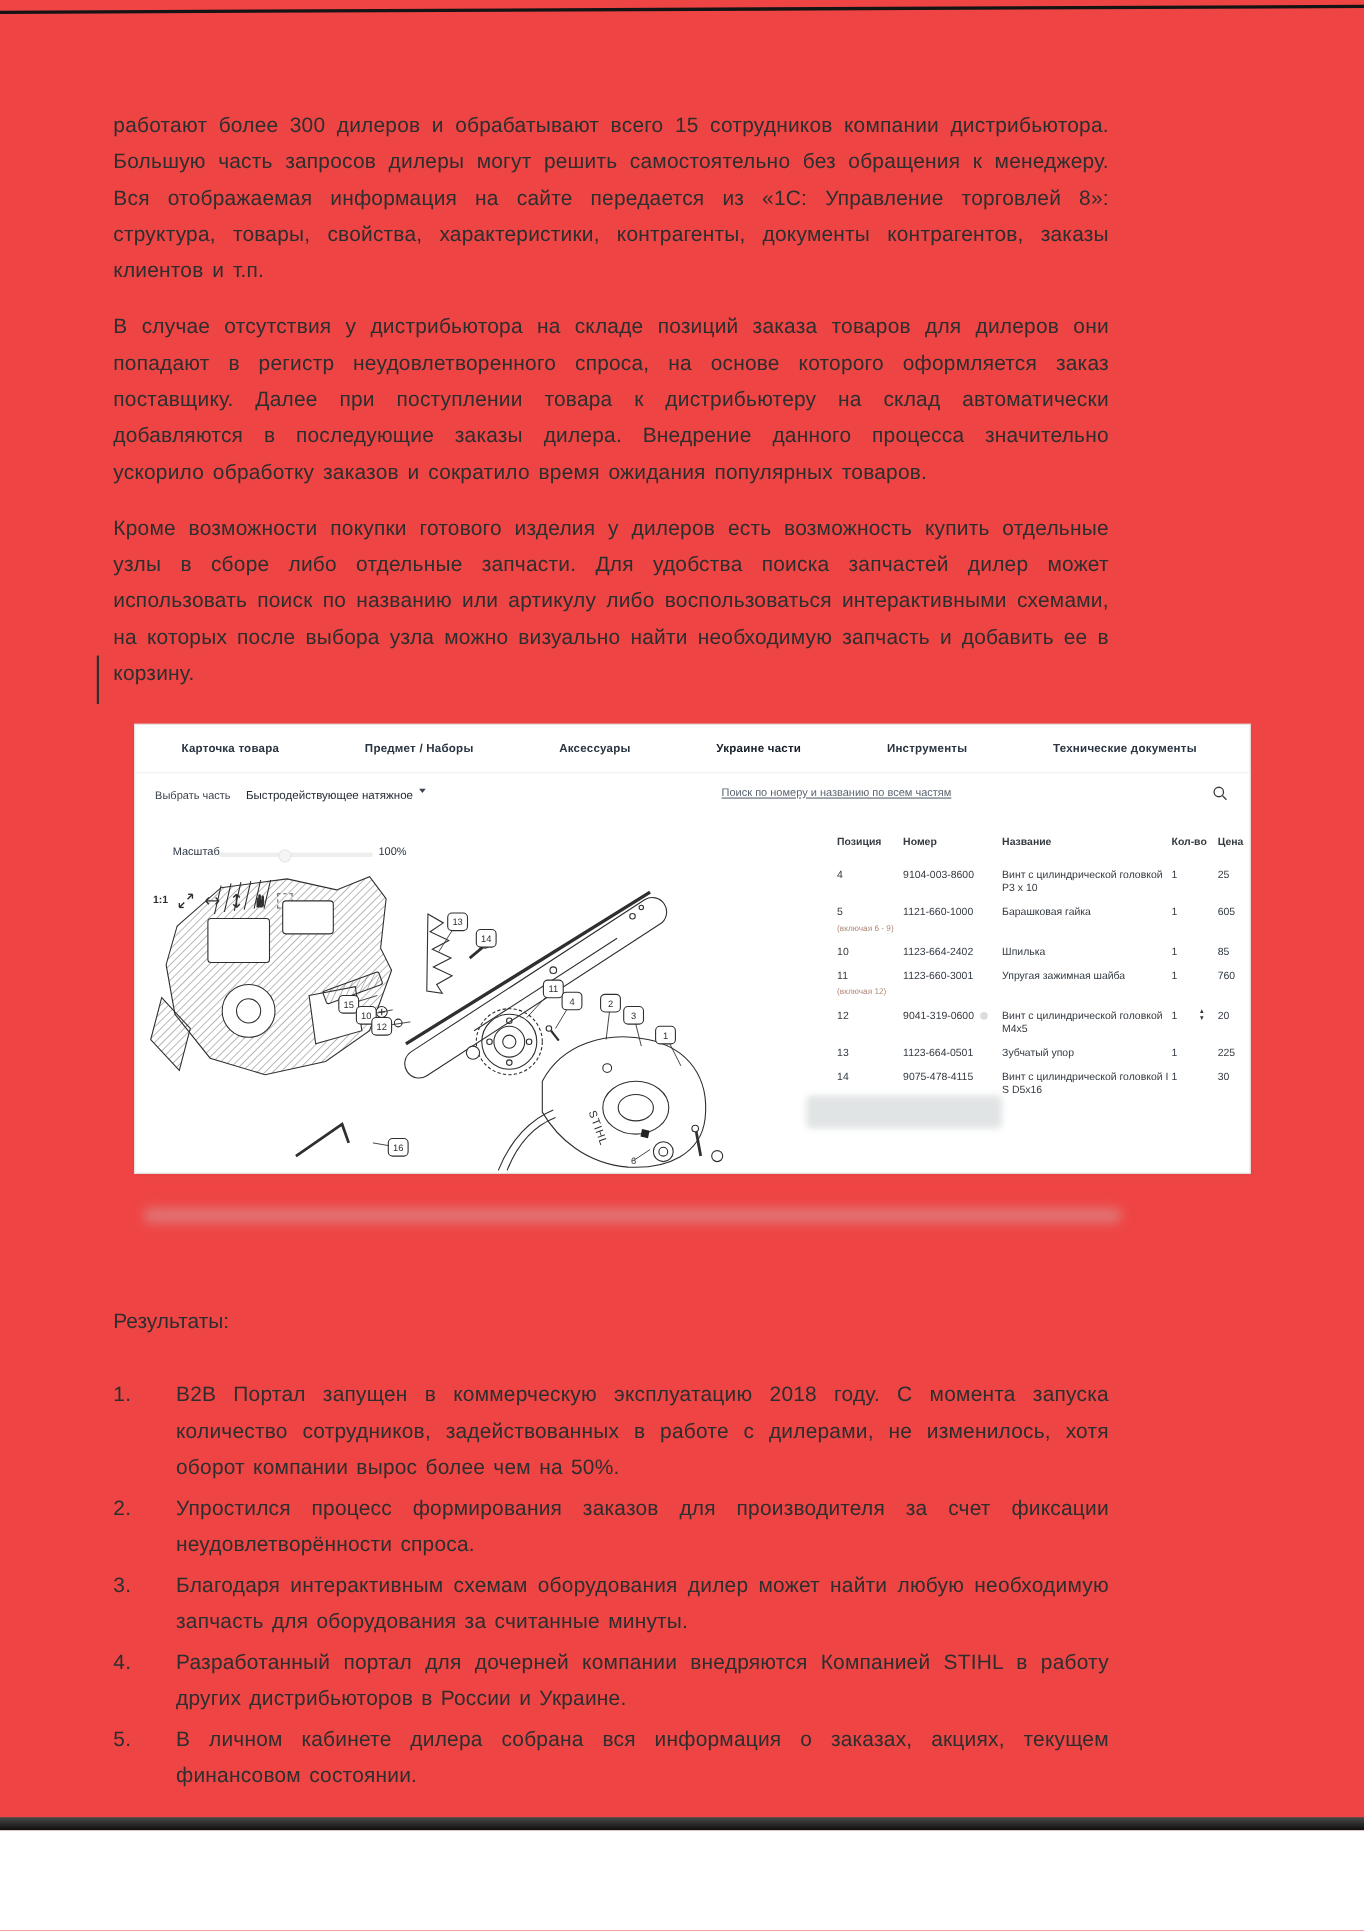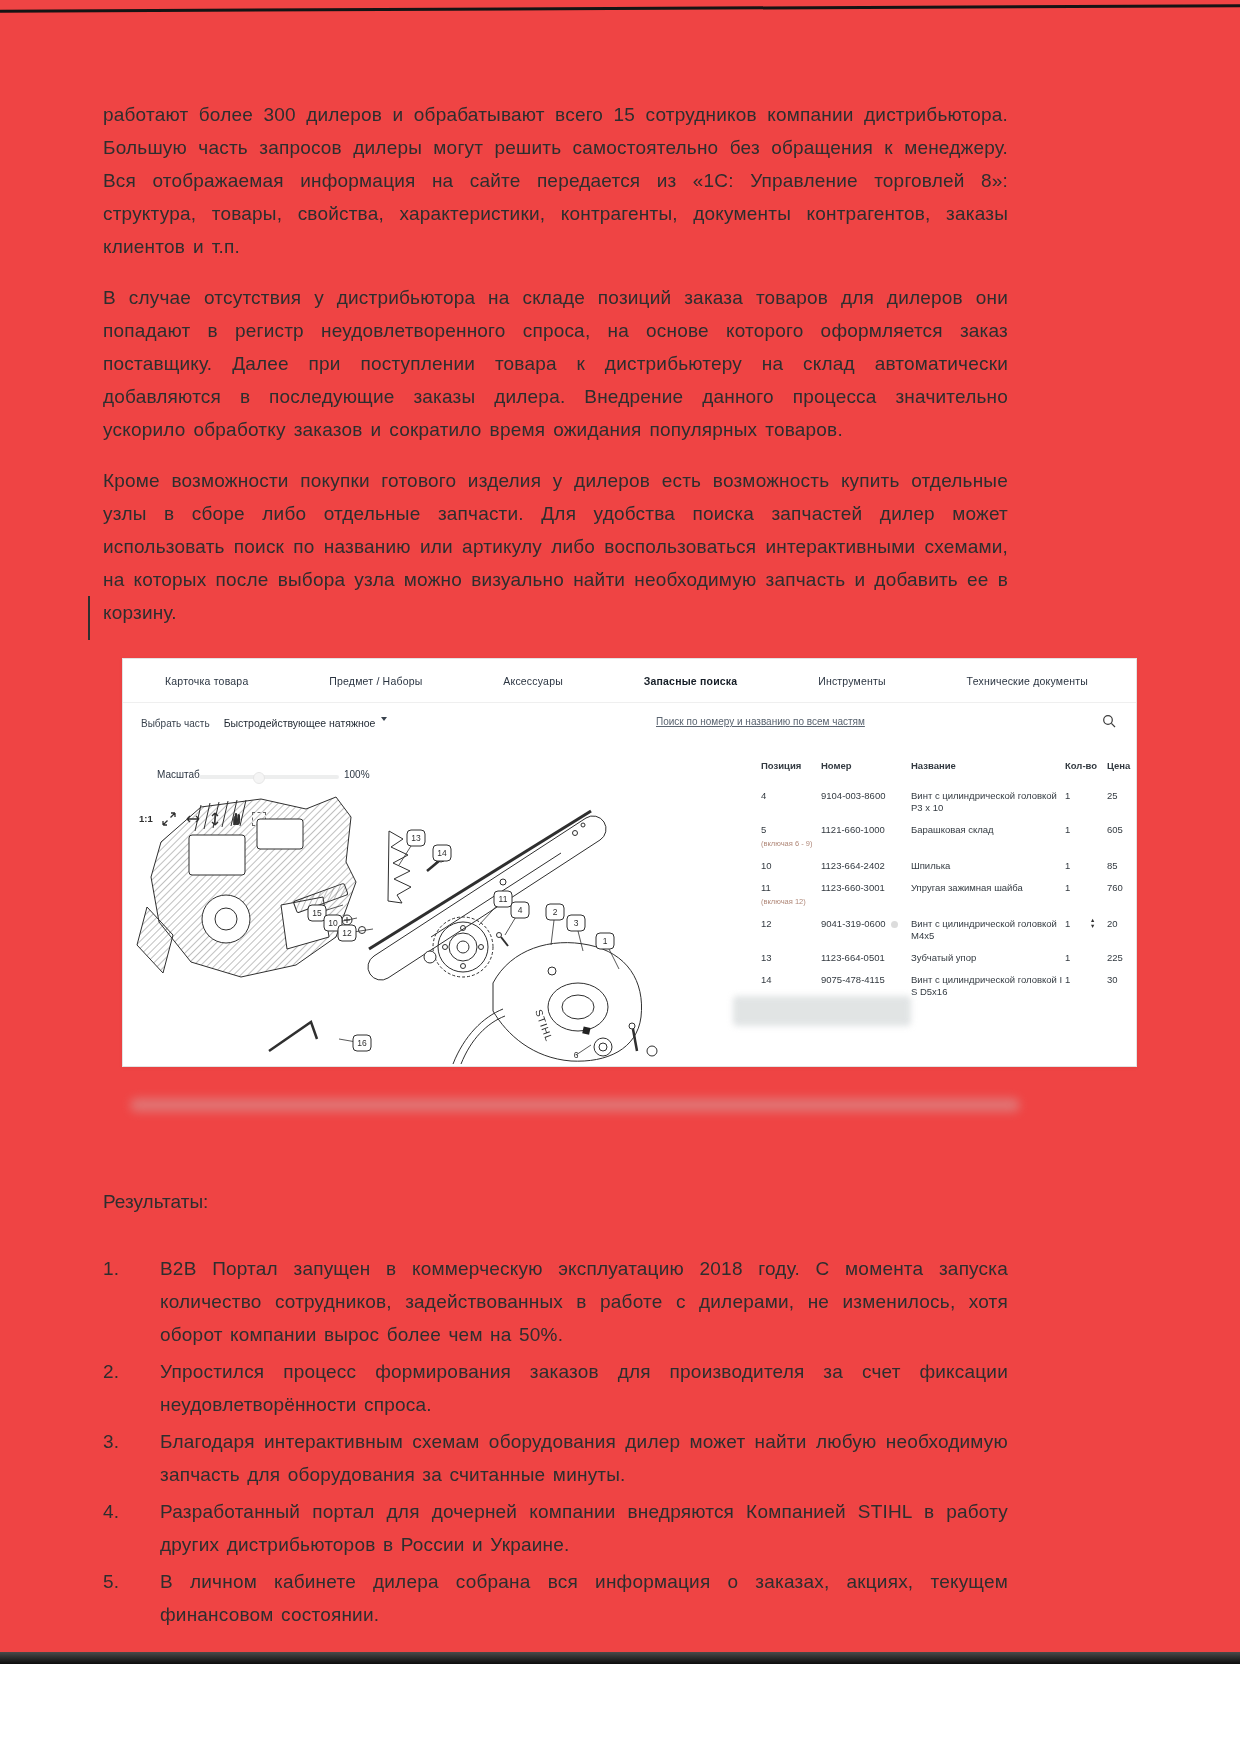--- a/index.html
+++ b/index.html
@@ -17,21 +17,21 @@
   .results{position:absolute;left:103px;top:1185px;width:905px;}
   .results-heading{font-size:19px;line-height:33px;margin-bottom:34px;}
   .result{position:relative;padding-left:57px;font-size:19px;line-height:33px;text-align:justify;letter-spacing:.2px;word-spacing:2px;margin-bottom:4px;}
   .result .num{position:absolute;left:0;top:0;}
 
   
   .card{position:absolute;left:122px;top:658px;width:1013px;height:407px;background:#fff;
         border:1px solid #e3e3e3;box-shadow:0 1px 4px rgba(0,0,0,.05);font-size:10px;color:#2b3542;}
   .tabbar{position:absolute;left:0;top:0;width:100%;height:44px;border-bottom:1px solid #efefef;
           display:flex;align-items:center;justify-content:space-between;padding:0 48px 0 42px;box-sizing:border-box;}
-  .tab{font-size:10.5px;font-weight:400;color:#2b3542;letter-spacing:.2px;cursor:pointer;white-space:nowrap;}
+  .tab{font-size:10.5px;font-weight:700;color:#2b3542;letter-spacing:.2px;cursor:pointer;white-space:nowrap;}
   .tab.active{font-weight:700;color:#151d26;}
   .controls{position:absolute;left:0;top:44px;width:100%;height:40px;}
   .select-group{position:absolute;left:18px;top:0;height:40px;display:flex;align-items:center;gap:14px;}
   .select-label{color:#3a434e;font-size:10px;}
   .part-select{display:flex;align-items:flex-start;gap:6px;font-size:10.5px;color:#1f2731;cursor:pointer;}
   .caret{width:0;height:0;border-left:3.5px solid transparent;border-right:3.5px solid transparent;border-top:4.5px solid #3a434e;}
   .search-ph{position:absolute;left:533px;top:13px;font-size:10px;color:#5a6470;text-decoration:underline;}
   .search-icon{position:absolute;right:20px;top:11px;cursor:pointer;}
 
   
@@ -73,21 +73,21 @@
       <p class="doc-para">В случае отсутствия у дистрибьютора на складе позиций заказа товаров для дилеров они попадают в регистр неудовлетворенного спроса, на основе которого оформляется заказ поставщику. Далее при поступлении товара к дистрибьютеру на склад автоматически добавляются в последующие заказы дилера. Внедрение данного процесса значительно ускорило обработку заказов и сократило время ожидания популярных товаров.</p>
       <p class="doc-para">Кроме возможности покупки готового изделия у дилеров есть возможность купить отдельные узлы в сборе либо отдельные запчасти. Для удобства поиска запчастей дилер может использовать поиск по названию или артикулу либо воспользоваться интерактивными схемами, на которых после выбора узла можно визуально найти необходимую запчасть и добавить ее в корзину.</p>
     </div>
 
   <div class="card">
 
     <div class="tabbar">
         <div class="tab">Карточка товара</div>
         <div class="tab">Предмет / Наборы</div>
         <div class="tab">Аксессуары</div>
-        <div class="tab active">Запасные поиска</div>
+        <div class="tab active">Украине части</div>
         <div class="tab">Инструменты</div>
         <div class="tab">Технические документы</div>
       </div>
 
     <div class="controls">
       <div class="select-group">
         <span class="select-label">Выбрать часть</span>
         <span class="part-select">
           <span>Быстродействующее натяжное</span>
           <span class="caret"></span>
@@ -284,21 +284,21 @@
           <div class="p-row">
             <div class="cell">4</div>
             <div class="cell">9104-003-8600</div>
             <div class="cell">Винт с цилиндрической головкой P3 x 10</div>
             <div class="cell qty-cell">1</div>
             <div class="cell">25</div>
           </div>
           <div class="p-row">
             <div class="cell">5<span class="pos-note">(включая 6 - 9)</span></div>
             <div class="cell">1121-660-1000</div>
-            <div class="cell">Барашковая склад</div>
+            <div class="cell">Барашковая гайка</div>
             <div class="cell qty-cell">1</div>
             <div class="cell">605</div>
           </div>
           <div class="p-row">
             <div class="cell">10</div>
             <div class="cell">1123-664-2402</div>
             <div class="cell">Шпилька</div>
             <div class="cell qty-cell">1</div>
             <div class="cell">85</div>
           </div>

